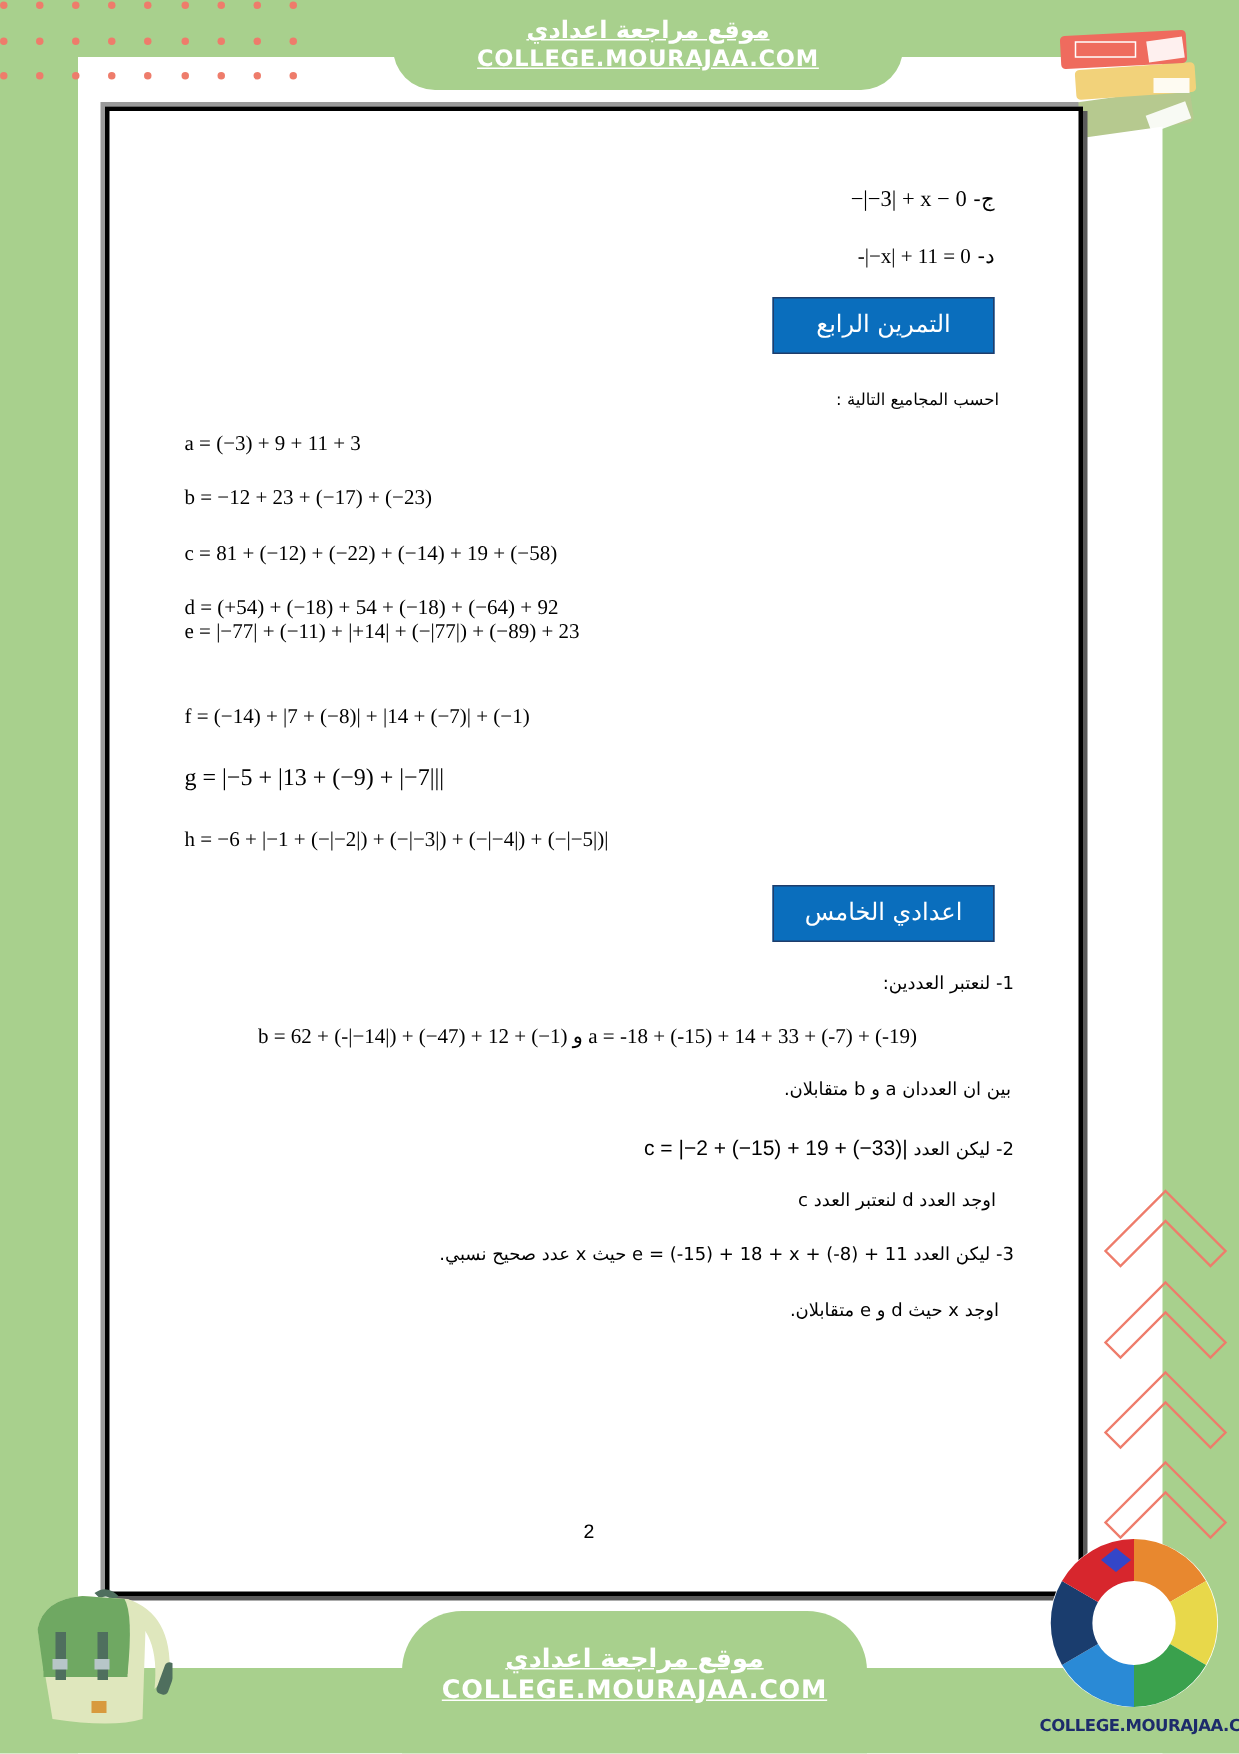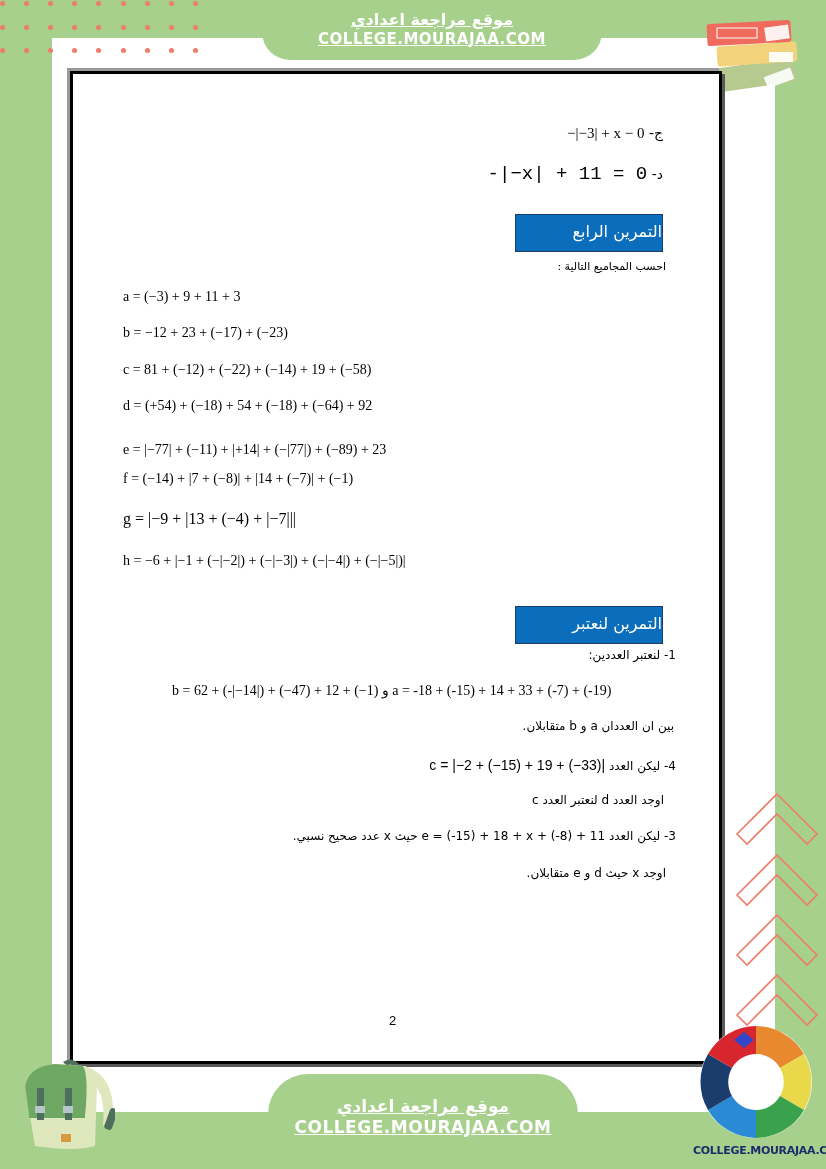--- a/index.html
+++ b/index.html
@@ -34,21 +34,21 @@
     border:3px solid #000; background:#fff;
     box-shadow:-3px -3px 0 #9a9a9a, 3px 3px 0 #5a5a5a;
   }
 
   .ltr { position:absolute; direction:ltr; font-family:"Liberation Serif", serif; font-size:14px; color:#000; white-space:nowrap; }
   .rtl { position:absolute; direction:rtl; font-family:"DejaVu Sans", sans-serif; font-size:12px; color:#000; white-space:nowrap; text-align:right; }
 
   .exbox {
     position:absolute; background:#0a6ebd; border:1px solid #1f3d6b;
     color:#fff; font-family:"DejaVu Sans", sans-serif; font-size:16px;
-    line-height:34px; direction:rtl;margin-top:16px;
+    text-align:center; line-height:34px; direction:rtl;
   }
 
   .chev { position:absolute; }
   #books, #backpack, #wheel { position:absolute; }
   #wheel-label { position:absolute; left:693px; top:1144px; font-family:"DejaVu Sans", sans-serif; font-weight:bold; font-size:11px; color:#1d2b6b; letter-spacing:-0.3px; }
 </style>
 </head>
 <body>
 
 <div class="green" id="top-band"></div>
@@ -102,42 +102,42 @@
 </svg>
 
 <div id="frame"></div>
 
 <div class="rtl" style="right:163px;top:125px;font-size:14px">
   <span>ج-</span>
   <span style="font-family:'Liberation Serif',serif;font-size:15px;direction:ltr;unicode-bidi:embed">−|−3| + x − 0</span>
 </div>
 <div class="rtl" style="right:163px;top:163px;font-size:14px">
   <span>د-</span>
-  <span style="font-family:Liberation Mono, monospace;font-size:19px;direction:ltr;unicode-bidi:embed">-|−x| + 11 = 0</span>
+  <span style="font-family:Liberation Serif, serif;font-size:14px;direction:ltr;unicode-bidi:embed">-|−x| + 11 = 0</span>
 </div>
 
 <div class="exbox" style="left:515px;top:198px;width:146px;height:36px">التمرين الرابع</div>
 <div class="rtl" style="right:160px;top:260px;font-size:11px">احسب المجاميع التالية :</div>
 
 <div class="ltr" style="left:123px;top:289px">a = (−3) + 9 + 11 + 3</div>
 <div class="ltr" style="left:123px;top:325px">b = −12 + 23 + (−17) + (−23)</div>
 <div class="ltr" style="left:123px;top:362px">c = 81 + (−12) + (−22) + (−14) + 19 + (−58)</div>
 <div class="ltr" style="left:123px;top:398px">d = (+54) + (−18) + 54 + (−18) + (−64) + 92</div>
-<div class="ltr" style="left:123px;top:442px">e = |−77| + (−11) + |+14| + (−|77|) + (−89) + 23</div>
+<div class="ltr" style="left:123px;top:414px">e = |−77| + (−11) + |+14| + (−|77|) + (−89) + 23</div>
 <div class="ltr" style="left:123px;top:471px">f = (−14) + |7 + (−8)| + |14 + (−7)| + (−1)</div>
-<div class="ltr" style="left:123px;top:510px;font-size:16px">g = |−9 + |13 + (−4) + |−7|||</div>
+<div class="ltr" style="left:123px;top:510px;font-size:16px">g = |−5 + |13 + (−9) + |−7|||</div>
 <div class="ltr" style="left:123px;top:553px">h = −6 + |−1 + (−|−2|) + (−|−3|) + (−|−4|) + (−|−5|)|</div>
 
-<div class="exbox" style="left:515px;top:590px;width:146px;height:36px">التمرين لنعتبر</div>
+<div class="exbox" style="left:515px;top:590px;width:146px;height:36px">اعدادي الخامس</div>
 <div class="rtl" style="right:150px;top:648px">1- لنعتبر العددين:</div>
 <div class="ltr" style="left:172px;top:682px;font-size:14px;direction:rtl;unicode-bidi:plaintext">b = 62 + (-|−14|) + (−47) + 12 + (−1)  و  a = -18 + (-15) + 14 + 33 + (-7) + (-19)</div>
 <div class="rtl" style="right:152px;top:719px">بين ان العددان a و b متقابلان.</div>
 
 <div class="rtl" style="right:150px;top:757px">
-  <span>4- ليكن العدد</span>
+  <span>2- ليكن العدد</span>
   <span style="font-family:'Liberation Sans',sans-serif;font-size:14px;direction:ltr;unicode-bidi:embed">c = |−2 + (−15) + 19 + (−33)|</span>
 </div>
 <div class="rtl" style="right:162px;top:793px">اوجد العدد d لنعتبر العدد c</div>
 
 <div class="rtl" style="right:150px;top:829px">3- ليكن العدد  e = (-15) + 18 + x + (-8) + 11  حيث x عدد صحيح نسبي.</div>
 <div class="rtl" style="right:160px;top:866px">اوجد x حيث d و e متقابلان.</div>
 
 <div class="ltr" style="left:389px;top:1013px;font-family:'Liberation Sans',sans-serif;font-size:13px">2</div>
 
 <svg class="chev" style="left:735px;top:792px" width="84" height="56" viewBox="0 0 84 56">

